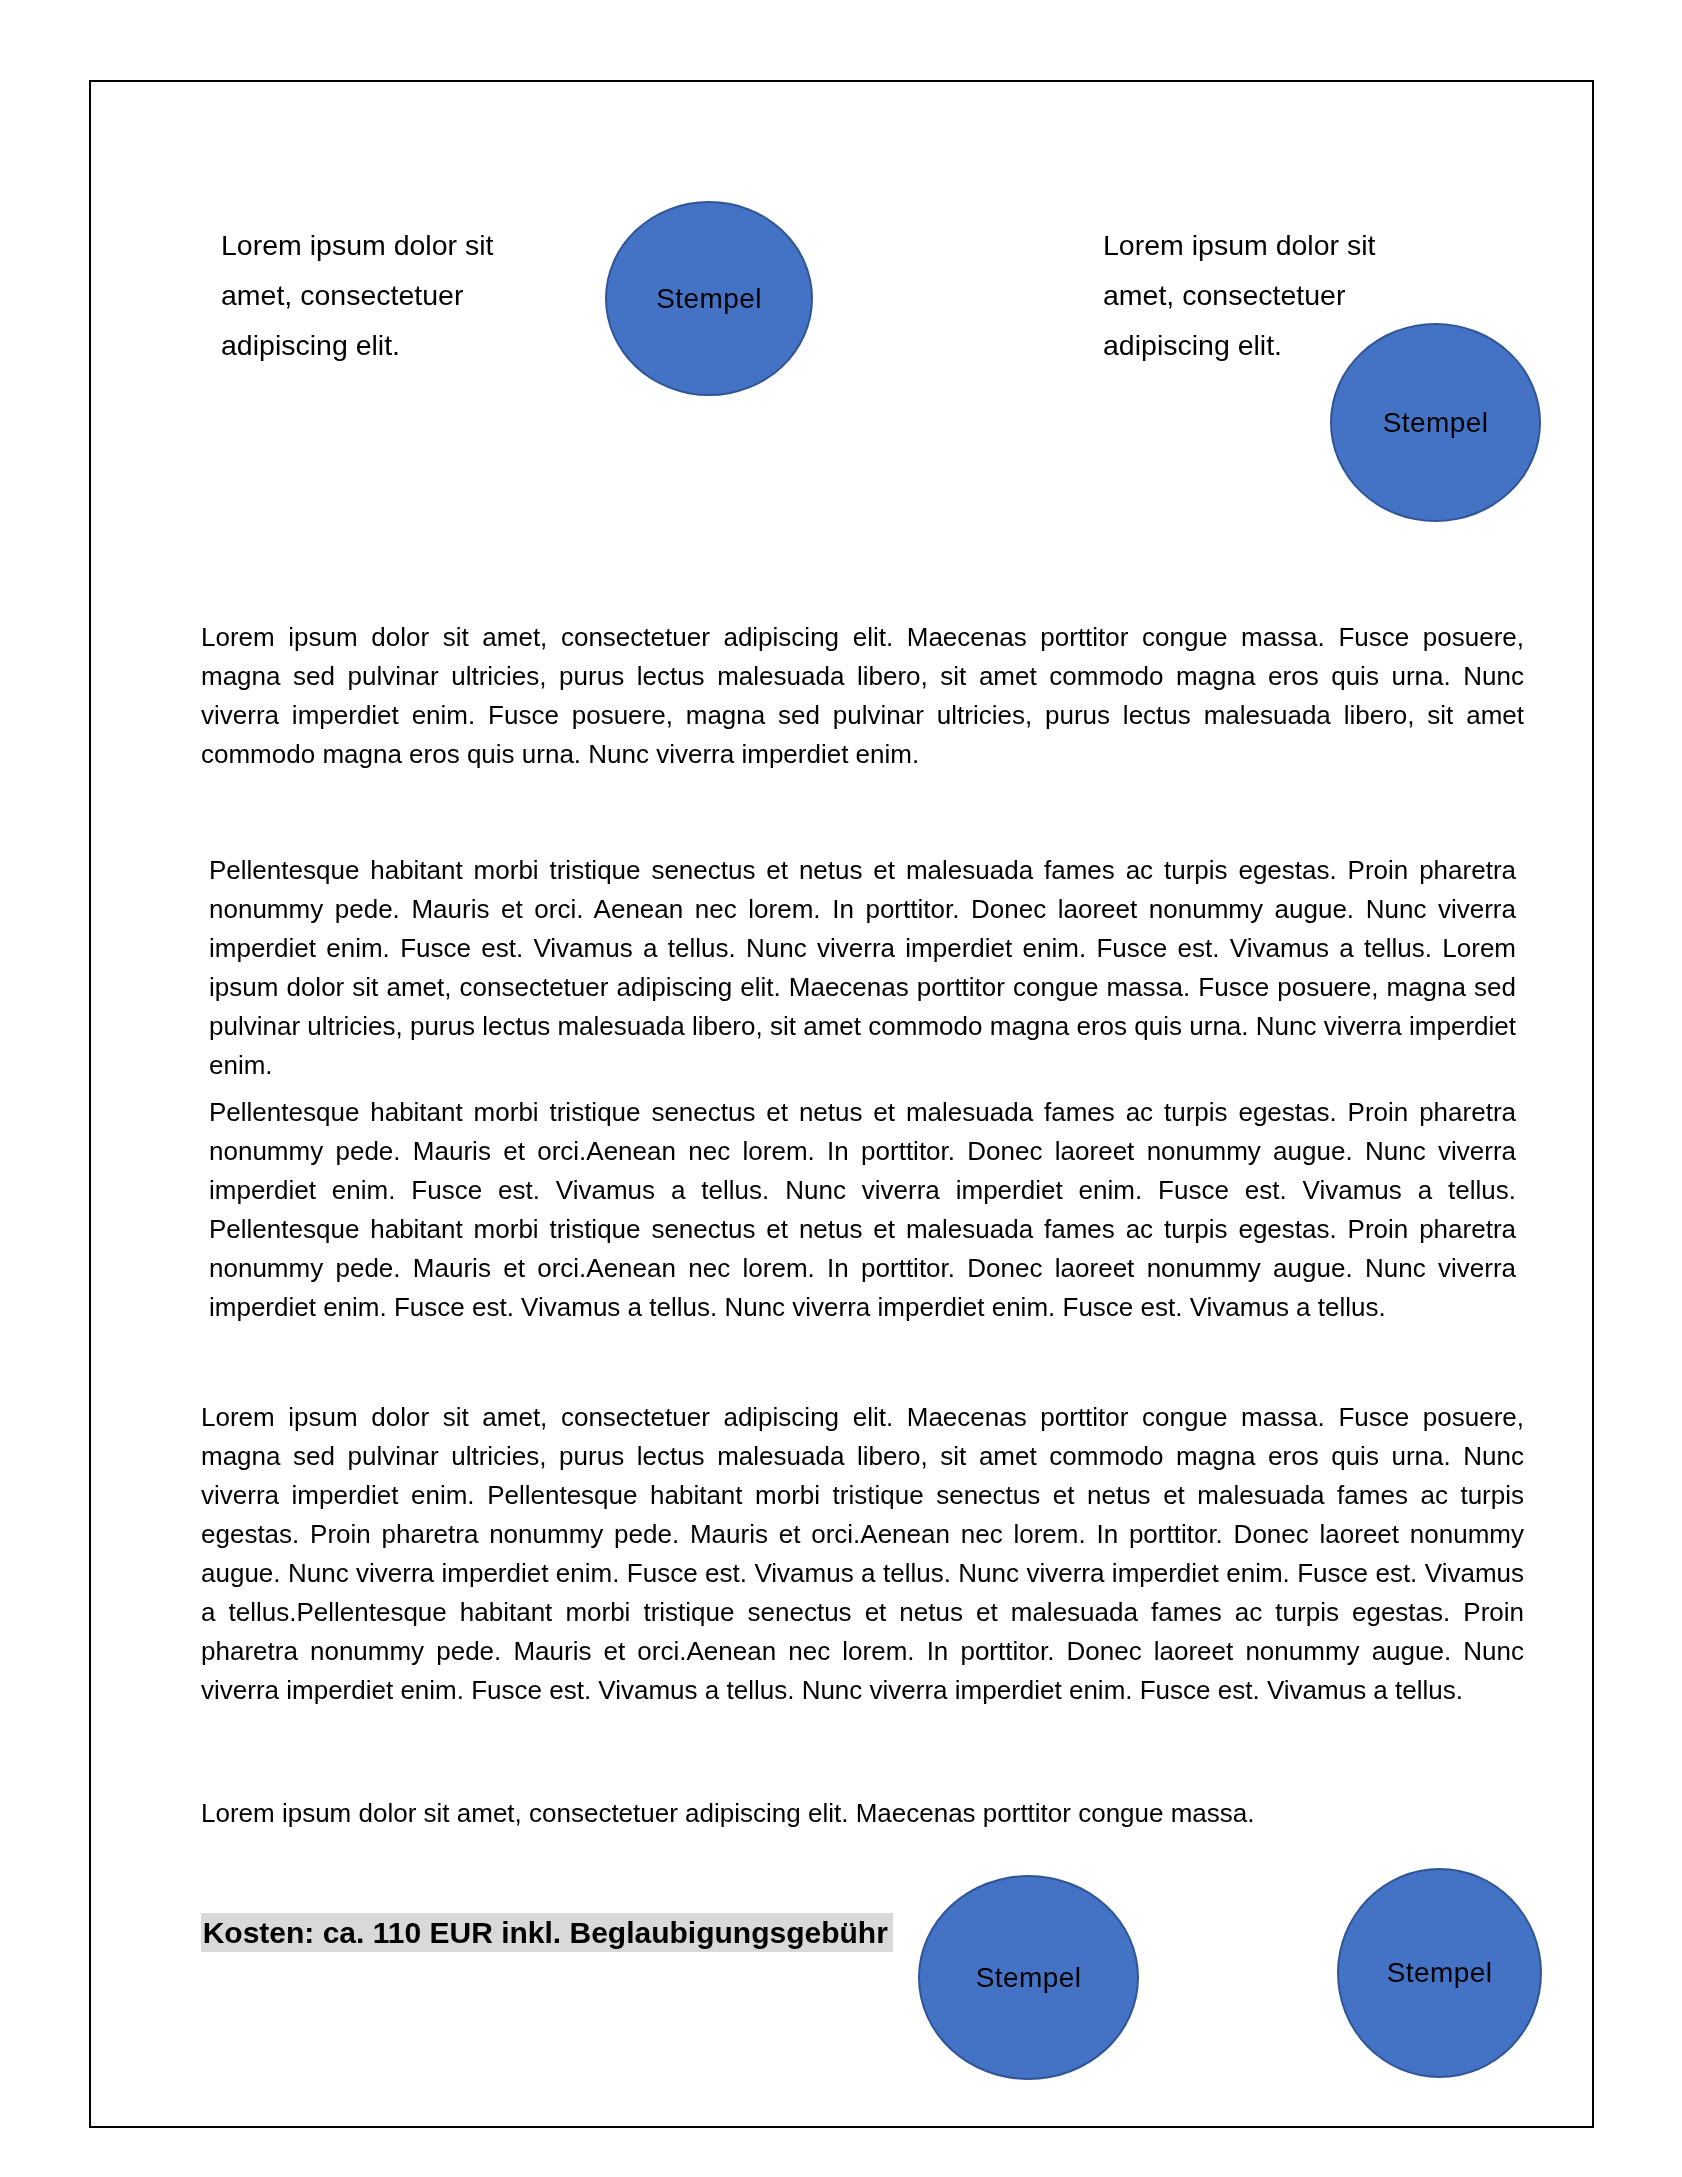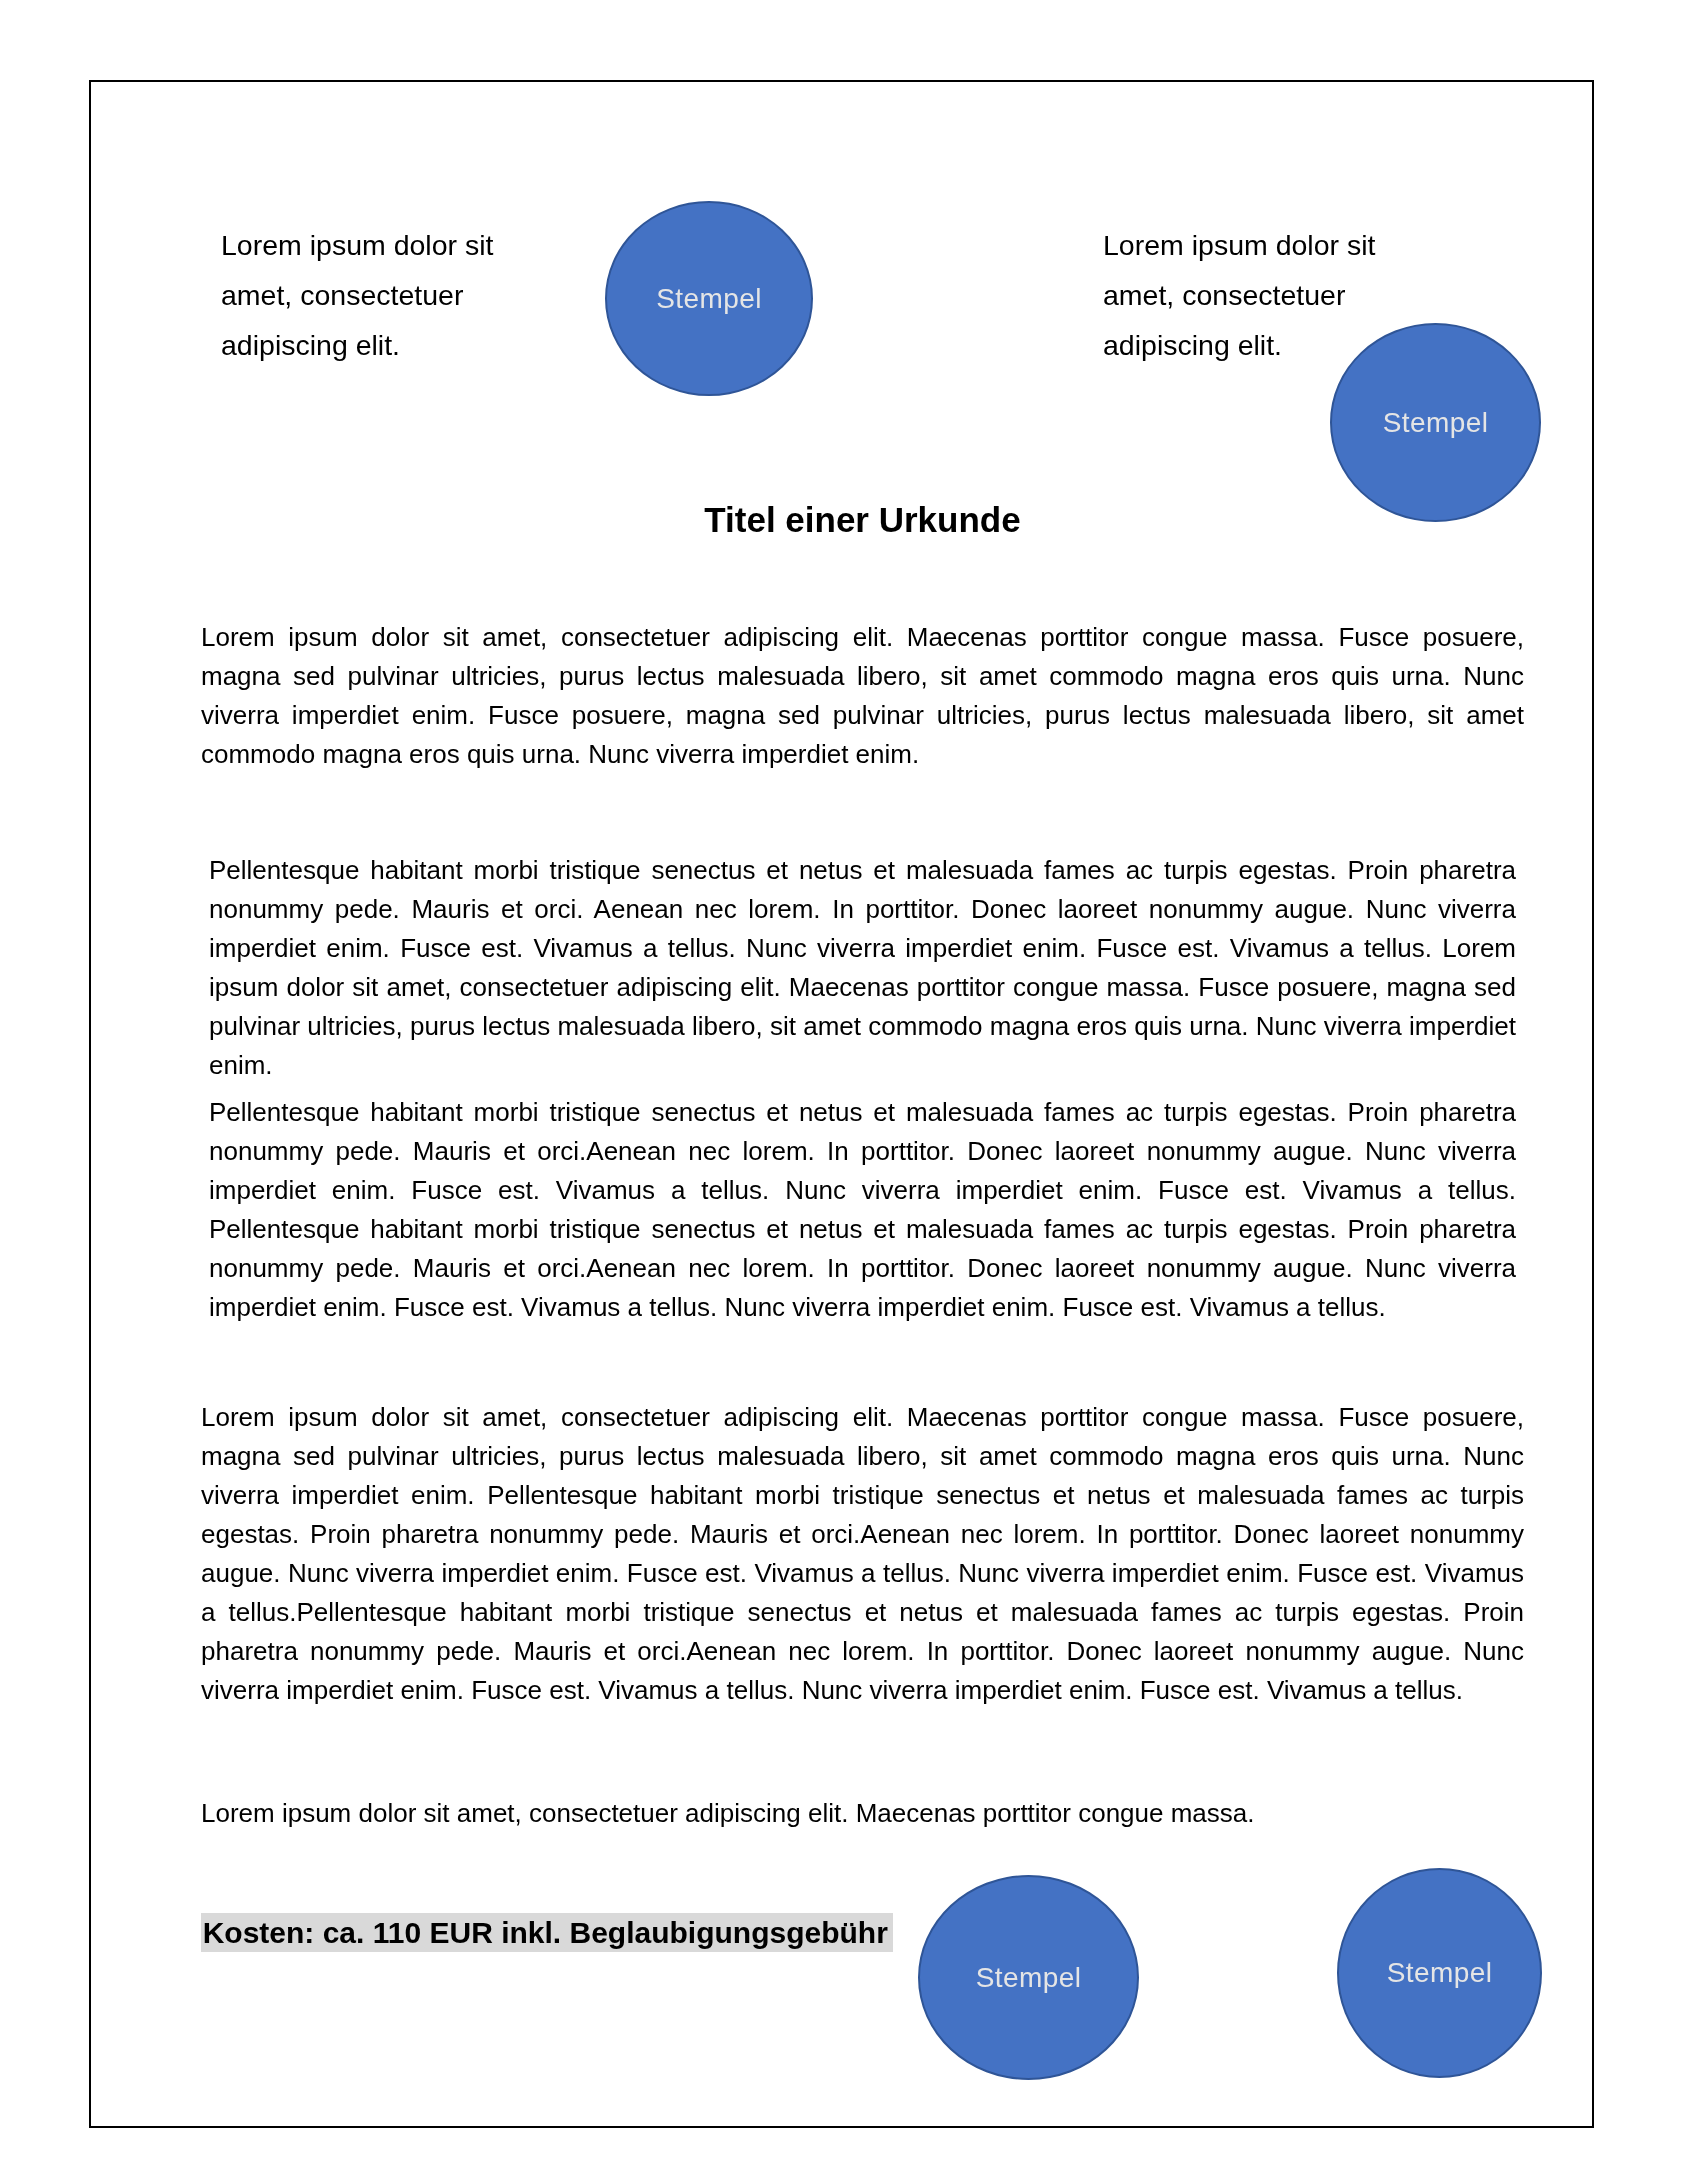--- a/index.html
+++ b/index.html
@@ -39,21 +39,21 @@
     position: absolute;
     background: #4472C4;
     border: 2.6px solid #2F5597;
     border-radius: 50%;
     box-sizing: border-box;
     display: flex;
     align-items: center;
     justify-content: center;
   }
   .stamp-label {
-    color: #e5e5e5;
+    color: #000000;
     font-size: 28px;
     letter-spacing: 0.4px;
   }
   .stamp-top-center   { left: 605px;  top: 201px;  width: 208px; height: 195px; }
   .stamp-top-right    { left: 1330px; top: 323px;  width: 211px; height: 199px; }
   .stamp-bottom-left  { left: 918px; top: 1875px; width: 221px; height: 205px; }
   .stamp-bottom-right { left: 1337px; top: 1868px; width: 205px; height: 210px; }
 
   .doc-title {
     position: absolute;
@@ -110,21 +110,20 @@
   <div class="corner-note right">Lorem ipsum dolor sit amet, consectetuer adipiscing elit.</div>
 
   <div class="stamp stamp-top-center">
     <span class="stamp-label">Stempel</span>
   </div>
 
   <div class="stamp stamp-top-right">
     <span class="stamp-label">Stempel</span>
   </div>
 
-  <h1 class="doc-title">Titel einer Urkunde</h1>
 
   <p class="body-para para-1">Lorem ipsum dolor sit amet, consectetuer adipiscing elit. Maecenas porttitor congue massa. Fusce posuere, magna sed pulvinar ultricies, purus lectus malesuada libero, sit amet commodo magna eros quis urna. Nunc viverra imperdiet enim. Fusce posuere, magna sed pulvinar ultricies, purus lectus malesuada libero, sit amet commodo magna eros quis urna. Nunc viverra imperdiet enim.</p>
 
   <div class="body-para para-2">
     <p>Pellentesque habitant morbi tristique senectus et netus et malesuada fames ac turpis egestas. Proin pharetra nonummy pede. Mauris et orci. Aenean nec lorem. In porttitor. Donec laoreet nonummy augue. Nunc viverra imperdiet enim. Fusce est. Vivamus a tellus. Nunc viverra imperdiet enim. Fusce est. Vivamus a tellus. Lorem ipsum dolor sit amet, consectetuer adipiscing elit. Maecenas porttitor congue massa. Fusce posuere, magna sed pulvinar ultricies, purus lectus malesuada libero, sit amet commodo magna eros quis urna. Nunc viverra imperdiet enim.</p>
     <p>Pellentesque habitant morbi tristique senectus et netus et malesuada fames ac turpis egestas. Proin pharetra nonummy pede. Mauris et orci.Aenean nec lorem. In porttitor. Donec laoreet nonummy augue. Nunc viverra imperdiet enim. Fusce est. Vivamus a tellus. Nunc viverra imperdiet enim. Fusce est. Vivamus a tellus. Pellentesque habitant morbi tristique senectus et netus et malesuada fames ac turpis egestas. Proin pharetra nonummy pede. Mauris et orci.Aenean nec lorem. In porttitor. Donec laoreet nonummy augue. Nunc viverra imperdiet enim. Fusce est. Vivamus a tellus. Nunc viverra imperdiet enim. Fusce est. Vivamus a tellus.</p>
   </div>
 
   <p class="body-para para-3">Lorem ipsum dolor sit amet, consectetuer adipiscing elit. Maecenas porttitor congue massa. Fusce posuere, magna sed pulvinar ultricies, purus lectus malesuada libero, sit amet commodo magna eros quis urna. Nunc viverra imperdiet enim. Pellentesque habitant morbi tristique senectus et netus et malesuada fames ac turpis egestas. Proin pharetra nonummy pede. Mauris et orci.Aenean nec lorem. In porttitor. Donec laoreet nonummy augue. Nunc viverra imperdiet enim. Fusce est. Vivamus a tellus. Nunc viverra imperdiet enim. Fusce est. Vivamus a tellus.Pellentesque habitant morbi tristique senectus et netus et malesuada fames ac turpis egestas. Proin pharetra nonummy pede. Mauris et orci.Aenean nec lorem. In porttitor. Donec laoreet nonummy augue. Nunc viverra imperdiet enim. Fusce est. Vivamus a tellus. Nunc viverra imperdiet enim. Fusce est. Vivamus a tellus.</p>
 

